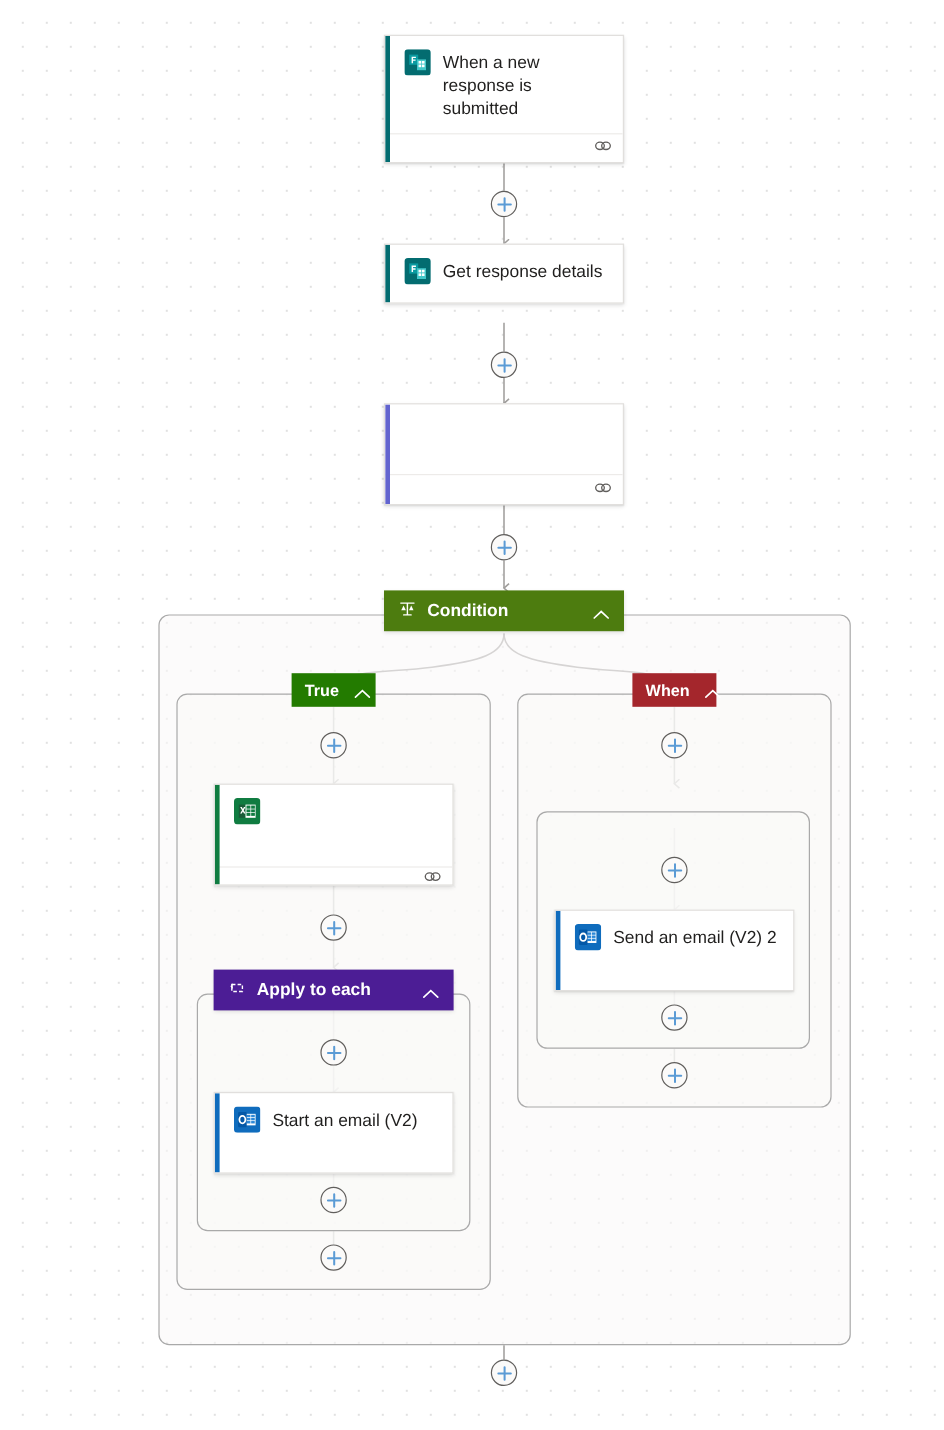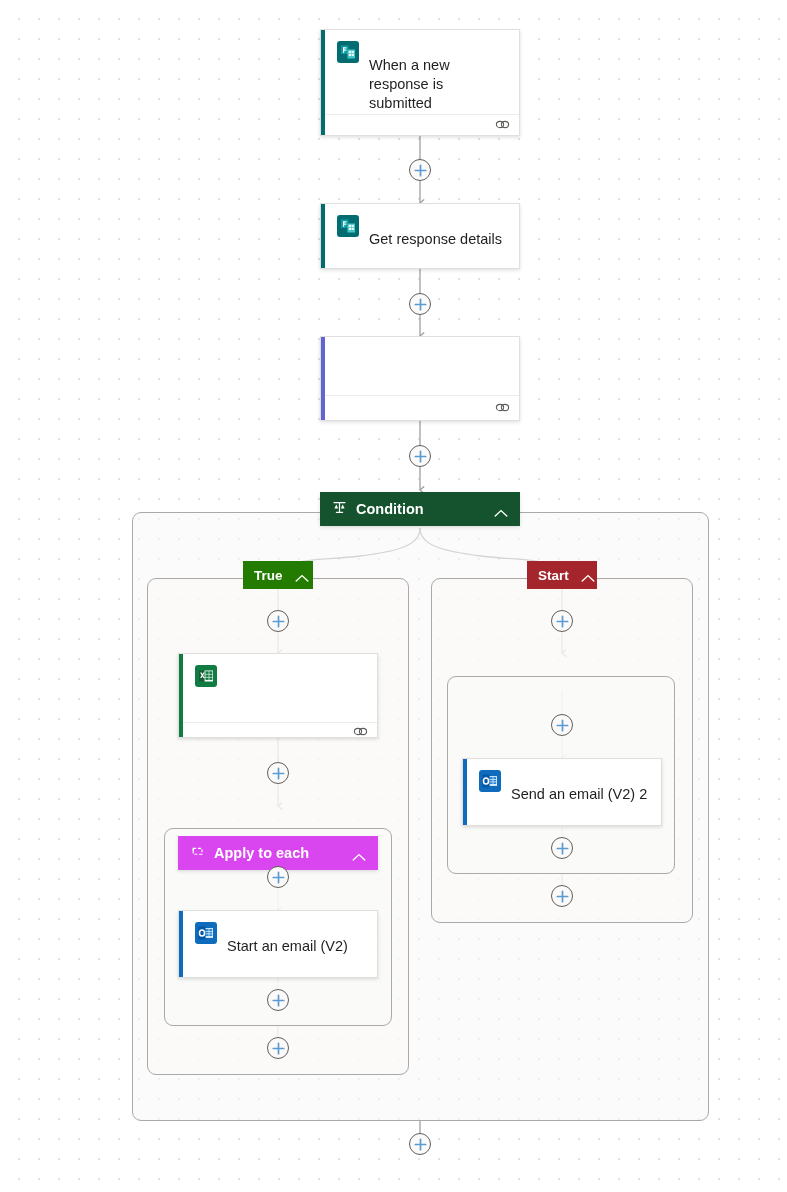--- a/index.html
+++ b/index.html
@@ -32,21 +32,20 @@
   .card .accent{position:absolute;left:0;top:0;bottom:0;width:4px;}
   .card .body{
     display:flex;align-items:flex-start;gap:10px;
     padding:11px 12px 11px 16px;
     min-height:46px;
   }
   .card .title{
     font-size:14.5px;color:#201f1e;line-height:19px;
     padding-top:3px;
     font-family:"Liberation Sans", sans-serif;
-    margin-top:12px;
   }
   .card .foot{
     border-top:1px solid #edebe9;
     height:24px;display:flex;align-items:center;justify-content:flex-end;
     padding-right:9px;
   }
   .appicon{width:22px;height:22px;border-radius:3px;flex:0 0 22px;position:relative;display:block;}
 
   
   .scopehdr{
@@ -155,21 +154,21 @@
     <div class="foot" style="margin-top:auto;">
       <span>
         <svg width="15" height="11" viewBox="0 0 15 11">
           <ellipse cx="5" cy="5.5" rx="3.6" ry="3.1" fill="none" stroke="#605e5c" stroke-width="1.1"></ellipse>
           <ellipse cx="10" cy="5.5" rx="3.6" ry="3.1" fill="none" stroke="#605e5c" stroke-width="1.1"></ellipse>
         </svg>
       </span>
     </div>
   </div>
 
-  <div class="abs card" style="left:320px;top:203px;height:66px;">
+  <div class="abs card" style="left:320px;top:203px;height:50px;">
     <div class="accent" style="background:#036C70;"></div>
     <div class="body">
       <span class="appicon">
         <svg width="22" height="22" viewBox="0 0 22 22">
           <rect width="22" height="22" rx="3" fill="#036C70"></rect>
           <rect x="4" y="4.5" width="7.5" height="8.5" fill="#0b9ba1"></rect>
           <path d="M6,6.3 h3.6 v1.1 H7.2 v1.2 h2.1 v1.1 H7.2 v2.0 H6 z" fill="#ffffff"></path>
           <rect x="10.5" y="8.5" width="7.5" height="9" fill="#41c7c9"></rect>
           <rect x="11.8" y="9.8" width="2.2" height="2.2" fill="#ffffff"></rect>
           <rect x="14.6" y="9.8" width="2.2" height="2.2" fill="#ffffff"></rect>
@@ -197,21 +196,21 @@
   <div class="abs condbox" style="left:132px;top:512px;width:577px;height:609px;"></div>
 
   <div class="abs scopebox" style="left:147px;top:578px;width:262px;height:497px;"></div>
 
   <div class="abs scopebox" style="left:164px;top:828px;width:228px;height:198px;"></div>
 
   <div class="abs scopebox" style="left:431px;top:578px;width:262px;height:345px;"></div>
 
   <div class="abs scopebox" style="left:447px;top:676px;width:228px;height:198px;"></div>
 
-  <div class="abs scopehdr" style="left:320px;top:492px;width:200px;background:#14532d;">
+  <div class="abs scopehdr" style="left:320px;top:492px;width:200px;background:#4d7c0f;">
     <span>
       <svg width="15" height="15" viewBox="0 0 15 15">
         <path d="M2,2.6 H13 M7.5,2.6 V12.4 M4.4,12.4 H10.6" stroke="#ffffff" stroke-width="1.2" fill="none" stroke-linecap="round"></path>
         <path d="M4.3,4.6 L2.4,8.6 H6.2 Z" fill="#ffffff"></path>
         <path d="M10.7,4.6 L8.8,8.6 H12.6 Z" fill="#ffffff"></path>
       </svg>
     </span>
     <span class="hdrtitle">Condition</span>
     <span class="chev">
       <svg width="14" height="9" viewBox="0 0 14 9">
@@ -223,21 +222,21 @@
   <div class="abs pill" style="left:243px;top:561px;width:70px;background:#237B00;">
     <span>True</span>
     <span class="chev">
       <svg width="14" height="9" viewBox="0 0 14 9">
           <path d="M1.2,7 L7,1.6 L12.8,7" fill="none" stroke="#ffffff" stroke-width="1.4" stroke-linecap="round"></path>
         </svg>
     </span>
   </div>
 
   <div class="abs pill" style="left:527px;top:561px;width:70px;background:#A4262C;">
-    <span>Start</span>
+    <span>When</span>
     <span class="chev">
       <svg width="14" height="9" viewBox="0 0 14 9">
           <path d="M1.2,7 L7,1.6 L12.8,7" fill="none" stroke="#ffffff" stroke-width="1.4" stroke-linecap="round"></path>
         </svg>
     </span>
   </div>
 
   <div class="abs card" style="left:178px;top:653px;height:85px;">
     <div class="accent" style="background:#107C41;"></div>
     <div class="body">
@@ -261,21 +260,21 @@
     <div class="foot" style="margin-top:auto;">
       <span>
         <svg width="15" height="11" viewBox="0 0 15 11">
           <ellipse cx="5" cy="5.5" rx="3.6" ry="3.1" fill="none" stroke="#605e5c" stroke-width="1.1"></ellipse>
           <ellipse cx="10" cy="5.5" rx="3.6" ry="3.1" fill="none" stroke="#605e5c" stroke-width="1.1"></ellipse>
         </svg>
       </span>
     </div>
   </div>
 
-  <div class="abs scopehdr" style="left:178px;top:808px;width:200px;background:#d946ef;margin-top:28px;">
+  <div class="abs scopehdr" style="left:178px;top:808px;width:200px;background:#4c1d95;">
     <span>
       <svg width="15" height="13" viewBox="0 0 15 13">
         <path d="M3.2,3.4 H12 V9.2 H3.2 Z" fill="none" stroke="#ffffff" stroke-width="1.15" stroke-dasharray="3 1.8"></path>
         <path d="M2.0,4.8 L4.0,2.4 L4.0,7.2 Z" fill="#ffffff"></path>
       </svg>
     </span>
     <span class="hdrtitle">Apply to each</span>
     <span class="chev">
       <svg width="14" height="9" viewBox="0 0 14 9">
           <path d="M1.2,7 L7,1.6 L12.8,7" fill="none" stroke="#ffffff" stroke-width="1.4" stroke-linecap="round"></path>

